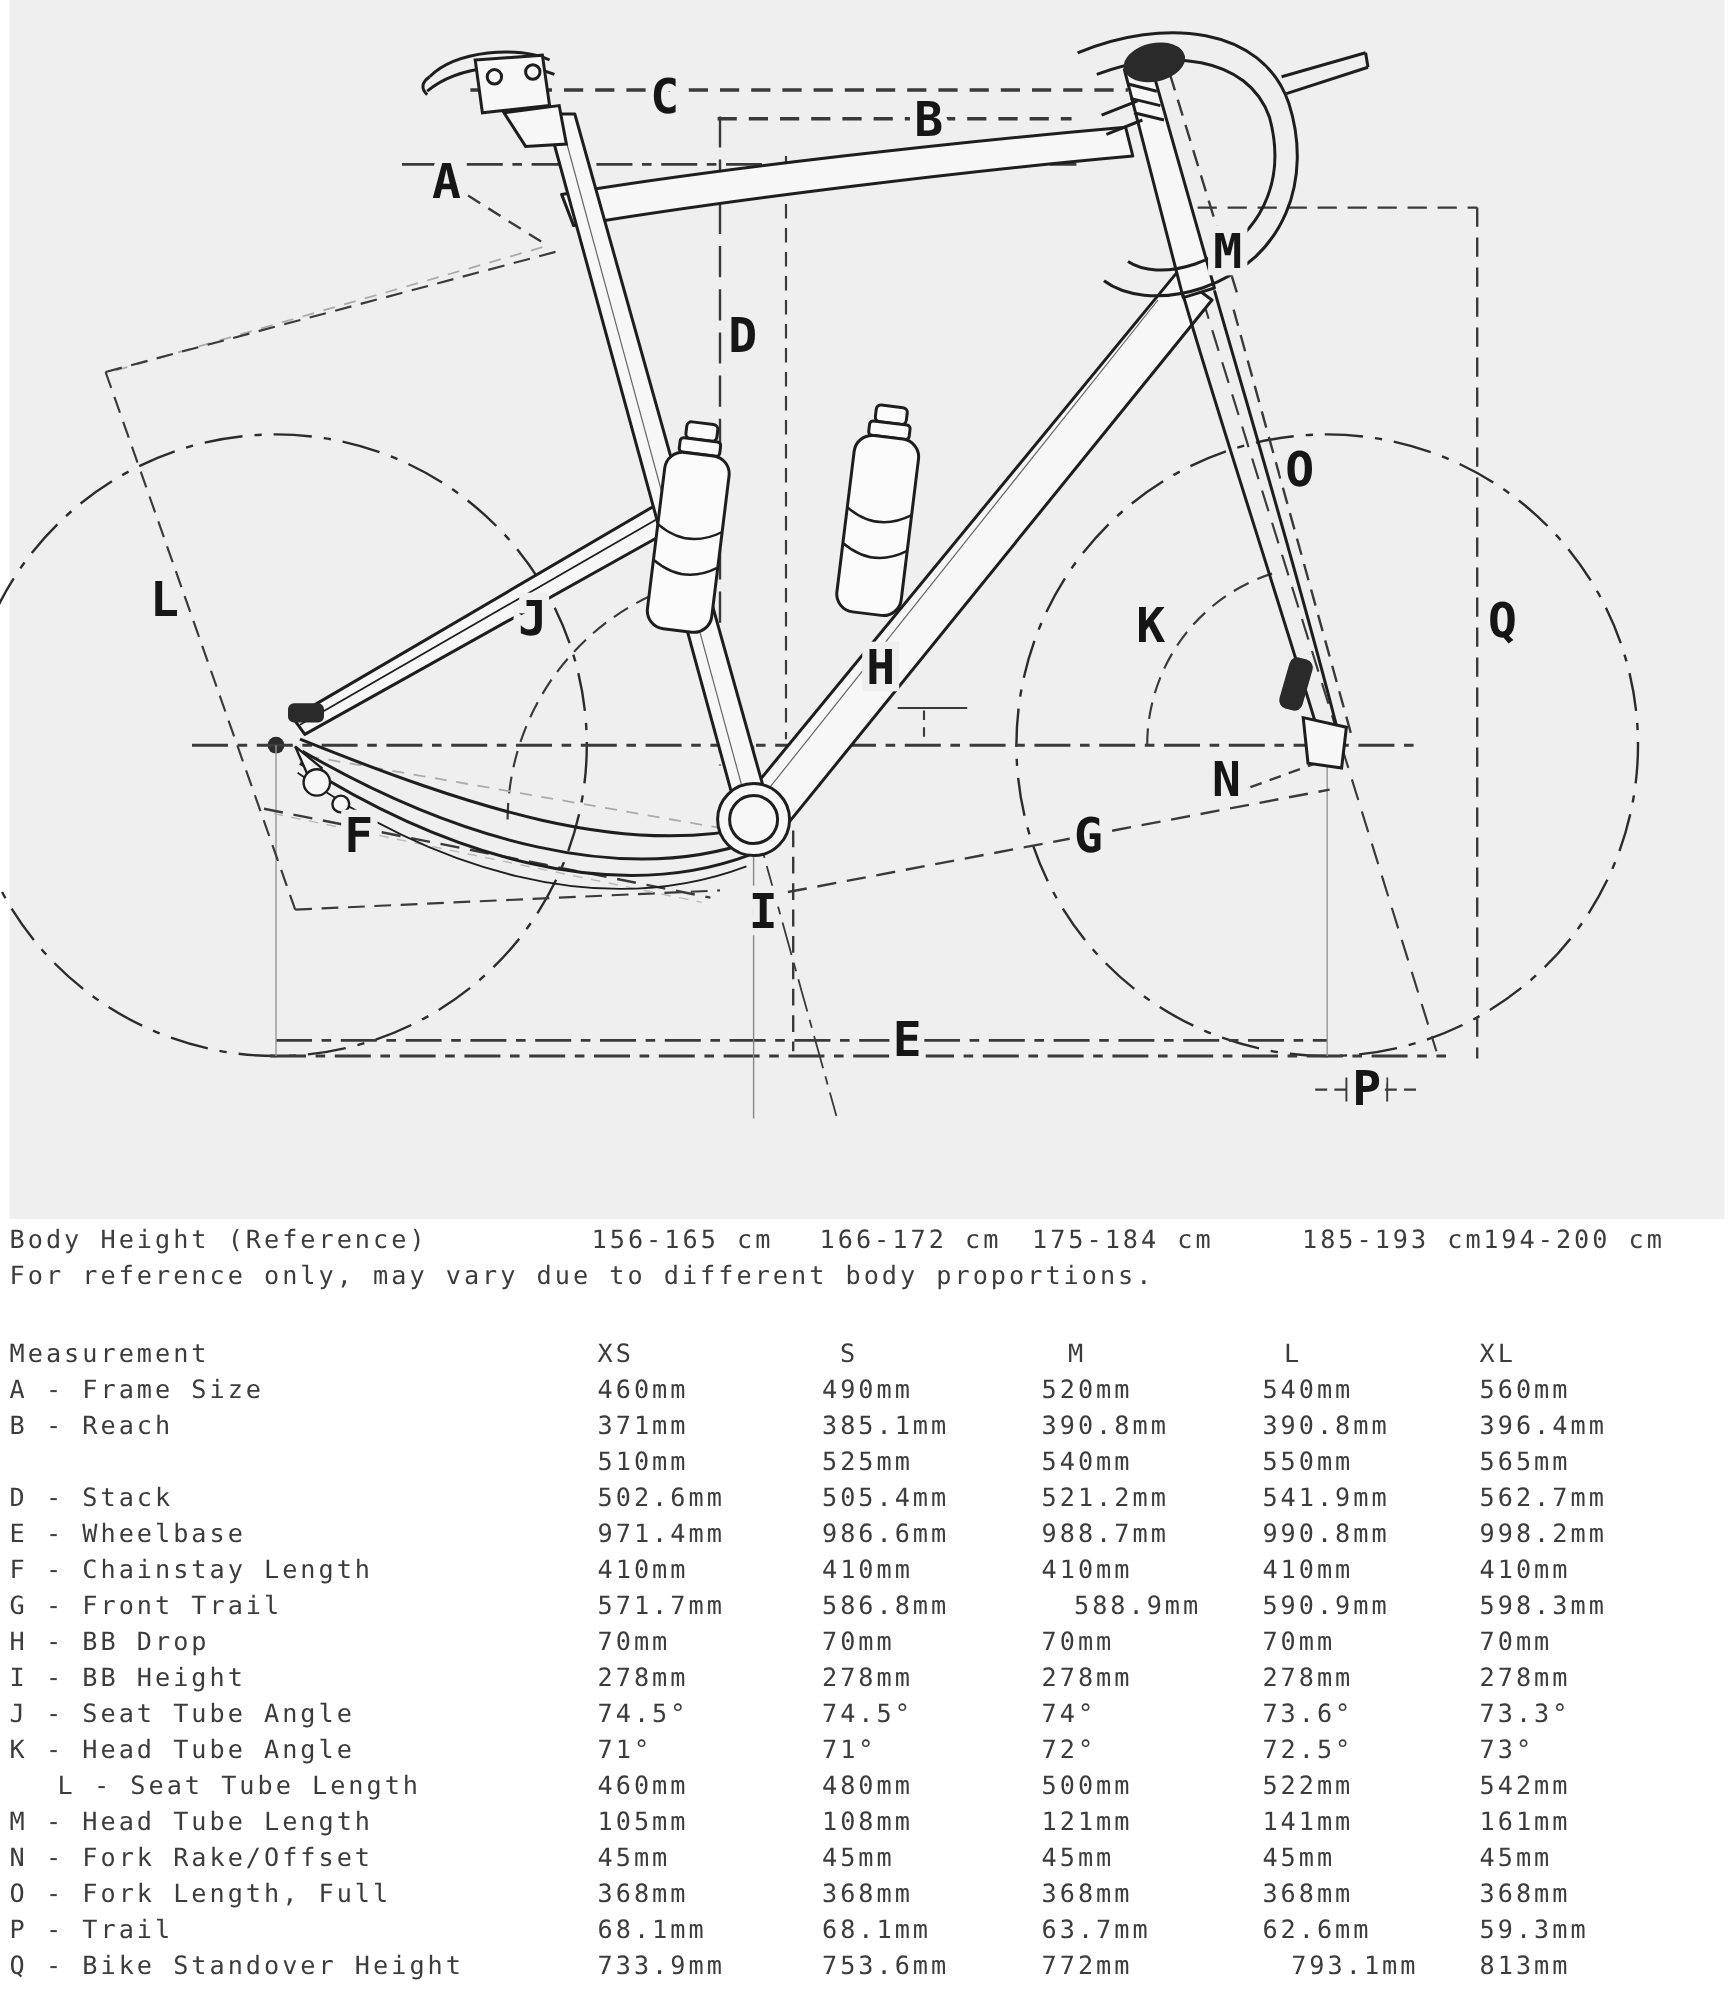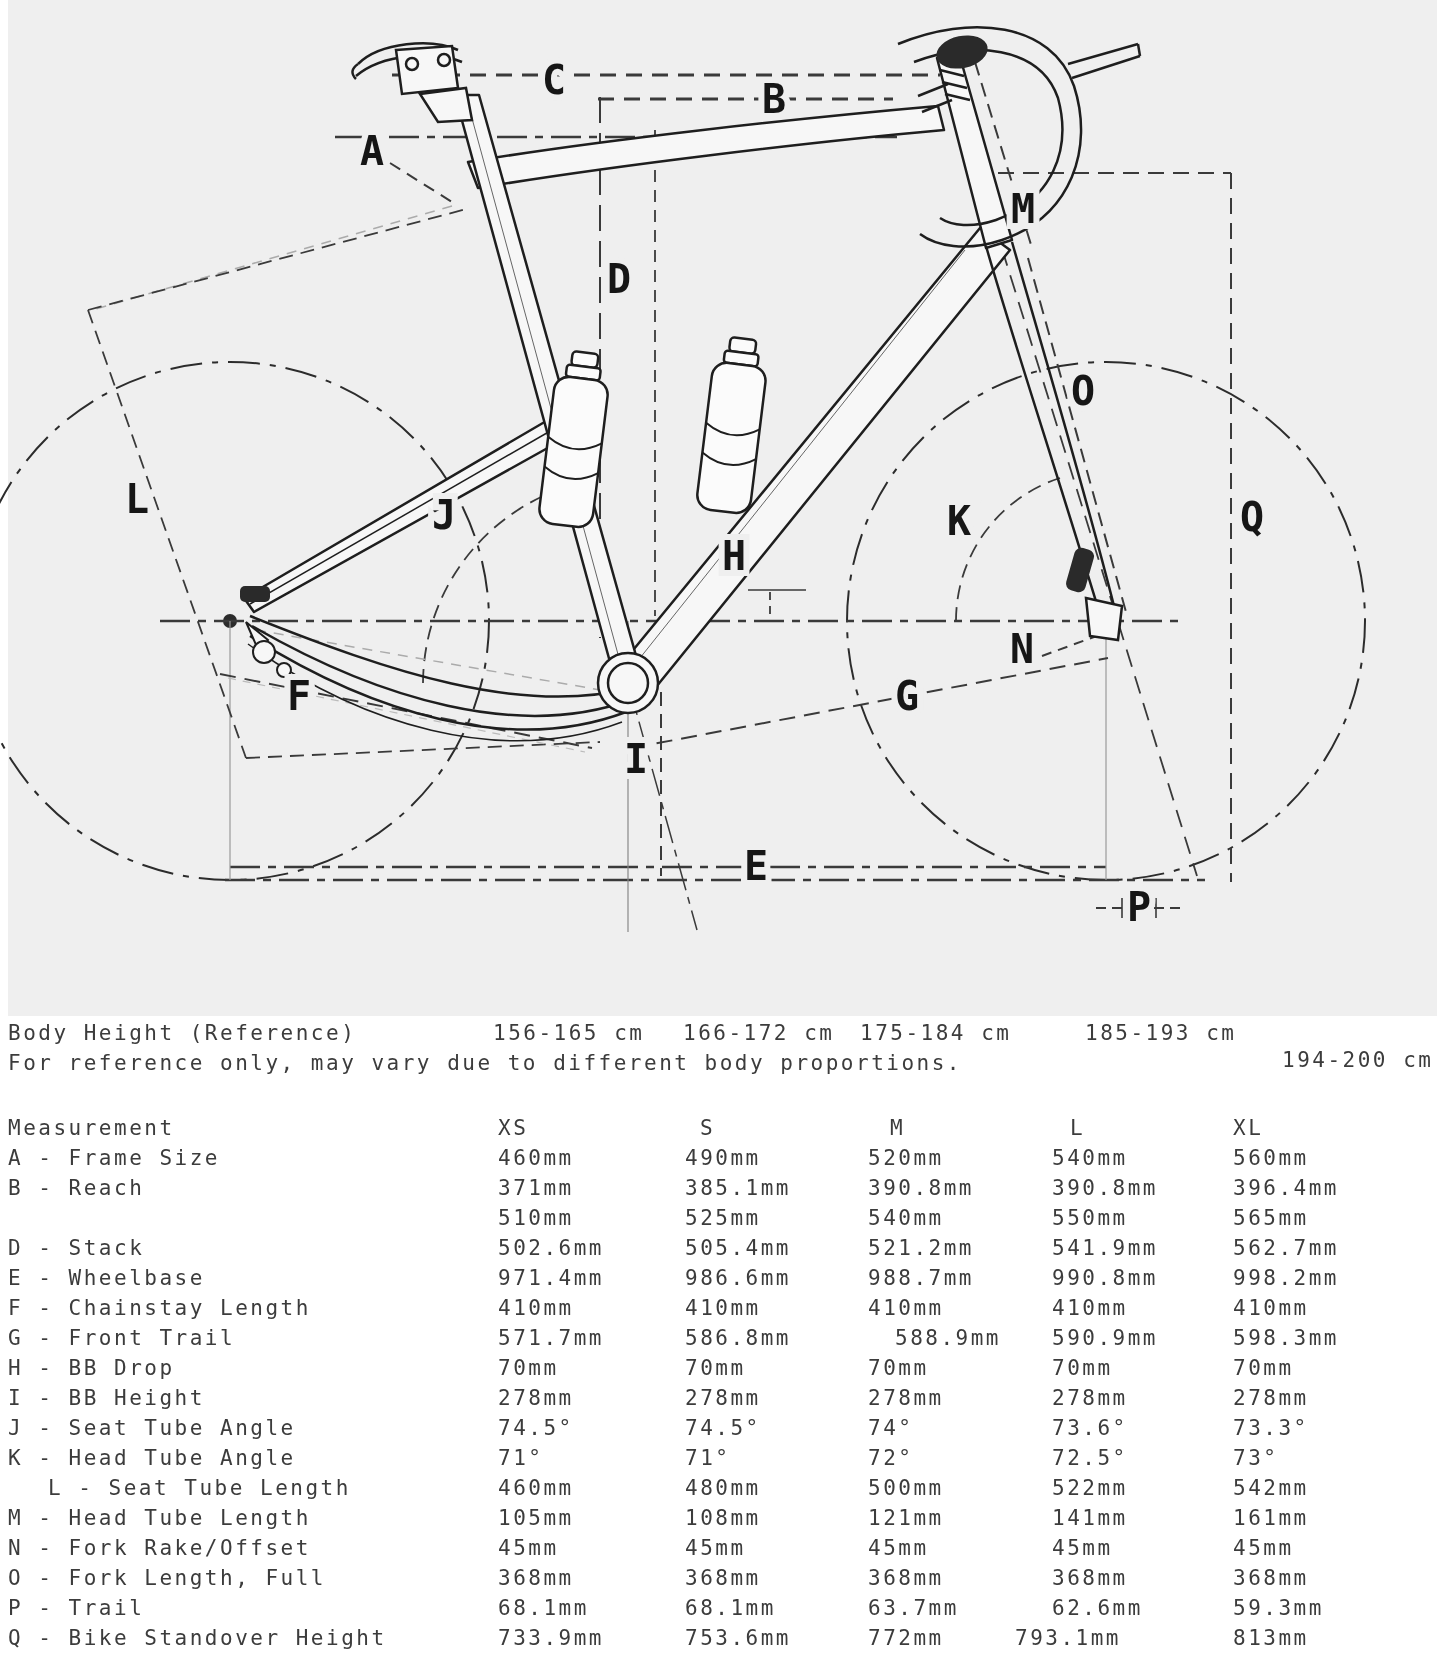--- a/index.html
+++ b/index.html
@@ -186,21 +186,21 @@
 </div>
 
 <div class="specs">
   <div class="trow" style="top:1021px;">
     <span class="bh-label">Body Height (Reference)</span>
     <span id="bh-values">
         <span style="left: 493px;">156-165 cm</span>
         <span style="left: 683px;">166-172 cm</span>
         <span style="left: 860px;">175-184 cm</span>
         <span style="left: 1085px;">185-193 cm</span>
-        <span style="left: 1282px; margin-top: 27px;">194-200 cm</span>
+        <span style="left: 1236px;">194-200 cm</span>
       </span>
   </div>
   <div class="note-row">For reference only, may vary due to different body proportions.</div>
   <div id="geo-table">
       <div class="trow" style="top: 1116px;">
         <span style="left: 8px;">Measurement</span>
         <span style="left: 498px;">XS</span>
         <span style="left: 700px;">S</span>
         <span style="left: 890px;">M</span>
         <span style="left: 1070px;">L</span>
@@ -331,17 +331,17 @@
         <span style="left: 685px;">68.1mm</span>
         <span style="left: 868px;">63.7mm</span>
         <span style="left: 1052px;">62.6mm</span>
         <span style="left: 1233px;">59.3mm</span>
       </div>
       <div class="trow" style="top: 1626px;">
         <span style="left: 8px;">Q - Bike Standover Height</span>
         <span style="left: 498px;">733.9mm</span>
         <span style="left: 685px;">753.6mm</span>
         <span style="left: 868px;">772mm</span>
-        <span style="left: 1015px;">793.1mm</span>
+        <span style="left: 1076px;">793.1mm</span>
         <span style="left: 1233px;">813mm</span>
       </div>
     </div>
 </div>
 
 </body></html>

